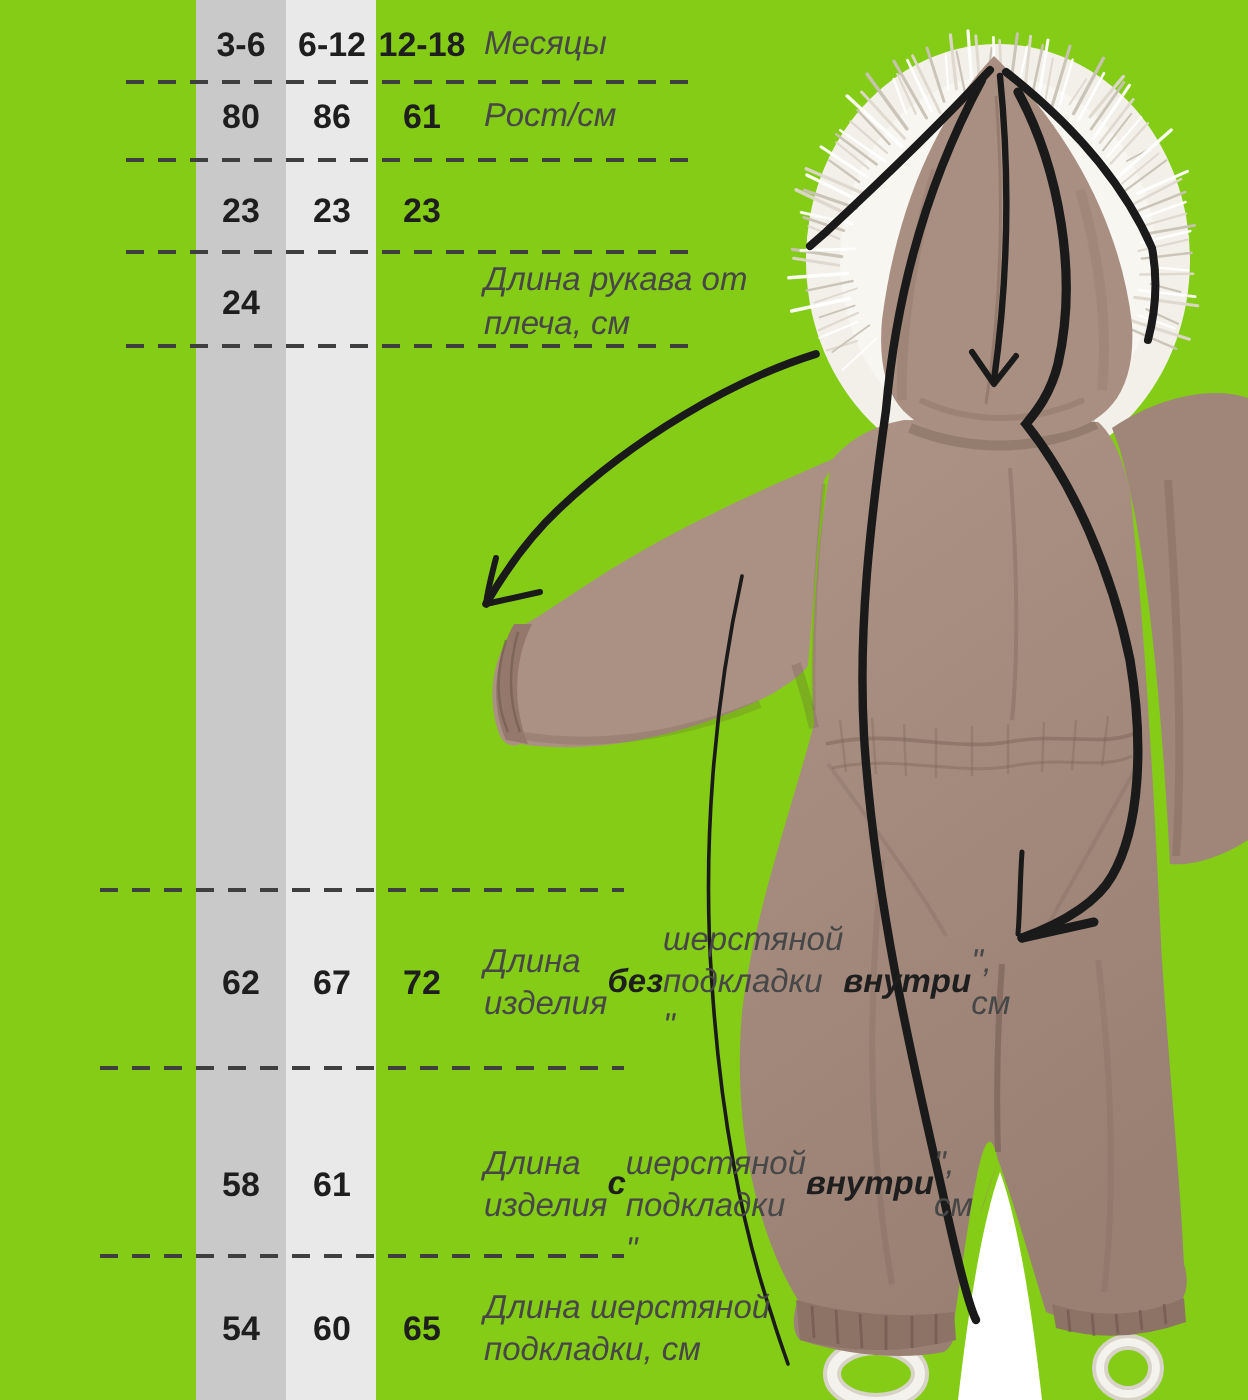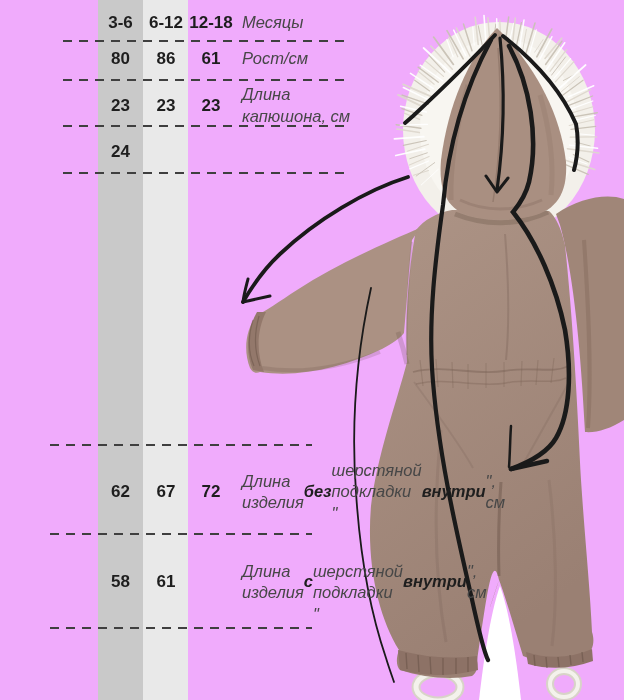--- a/index.html
+++ b/index.html
@@ -1,16 +1,16 @@
 <!DOCTYPE html>
 <html><head>
 <meta charset="utf-8">
 <style>
   html,body{margin:0;padding:0;background:#fff;}
-  .canvas{position:relative;width:624px;height:700px;background:#f0abfc;overflow:hidden;
+  .canvas{position:relative;width:624px;height:700px;background:#84cc16;overflow:hidden;
           font-family:"Liberation Sans","DejaVu Sans",sans-serif;}
   .strip{position:absolute;top:0;height:700px;}
   .strip1{left:98px;width:45px;background:#c9c9c9;}
   .strip2{left:143px;width:45px;background:#e9e9e9;}
   .dash{position:absolute;height:2px;
         background:repeating-linear-gradient(90deg,#3f3f3f 0 9px,transparent 9px 16px);}
   .dash.top{left:63px;width:288px;}
   .dash.bot{left:50px;width:262px;}
   .trow{position:absolute;left:0;width:624px;}
   .cell{position:absolute;top:0;height:100%;display:flex;align-items:center;}
@@ -225,41 +225,48 @@
     <div class="cell c1 num">80</div>
     <div class="cell c2 num">86</div>
     <div class="cell c3 num">61</div>
     <div class="cell lbl">Рост/см</div>
   </div>
 
   <div class="trow" style="top:84px;height:43px">
     <div class="cell c1 num">23</div>
     <div class="cell c2 num">23</div>
     <div class="cell c3 num">23</div>
-    <div class="cell lbl">Длина
-капюшона, см</div>
   </div>
 
   <div class="trow" style="top:130px;height:43px">
     <div class="cell c1 num">24</div>
+    <div class="cell lbl">Длина рукава от
+плеча, см</div>
   </div>
 
   <div class="trow" style="top:449px;height:86px">
     <div class="cell c1 num">62</div>
     <div class="cell c2 num">67</div>
     <div class="cell c3 num">72</div>
     <div class="cell lbl"><span>Длина изделия
 </span><span class="b">без</span><span> шерстяной
 подкладки
 "</span><span class="b">внутри</span><span>", см</span></div>
   </div>
 
-  <div class="trow" style="top:539px;height:86px">
+  <div class="trow" style="top:550px;height:86px">
     <div class="cell c1 num">58</div>
     <div class="cell c2 num">61</div>
     <div class="cell lbl"><span>Длина изделия </span><span class="b">с</span><span>
 шерстяной
 подкладки
 "</span><span class="b">внутри</span><span>", см</span></div>
   </div>
 
+  <div class="trow" style="top:643px;height:44px">
+    <div class="cell c1 num">54</div>
+    <div class="cell c2 num">60</div>
+    <div class="cell c3 num">65</div>
+    <div class="cell lbl">Длина шерстяной
+подкладки, см</div>
+  </div>
 
 </div>
 
 </body></html>

